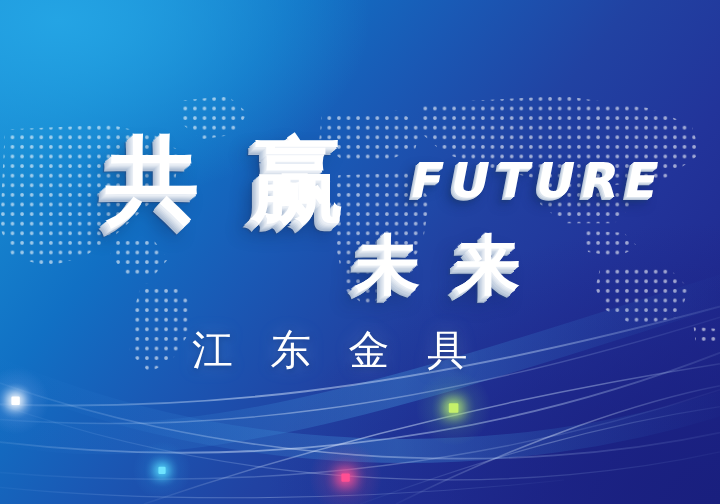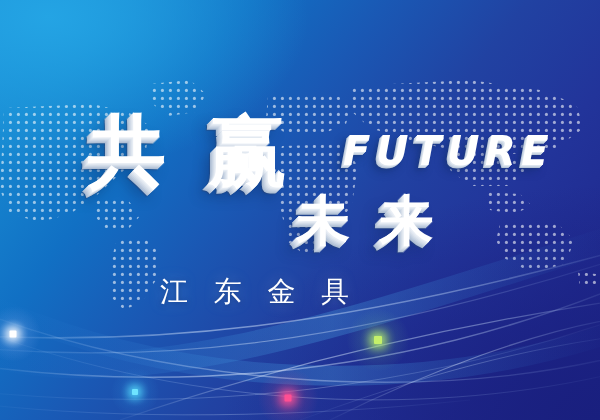--- a/index.html
+++ b/index.html
@@ -107,21 +107,21 @@
 
   .line2 { left:296px; top:182px; }
   .line2 .cjk-3d { font-size:54px; line-height:78px; }
 
   .subtitle {
     position:absolute;
     left:160px;
     top:272px;
     font-family:"DejaVu Sans","Liberation Sans",sans-serif;
     font-weight:400;
-    font-size:28px;
+    font-size:34px;
     line-height:40px;
     letter-spacing:.30em;
     color:#ffffff;
     text-shadow:0 1px 5px rgba(10,40,100,.55), 0 0 14px rgba(180,215,255,.35);
     white-space:nowrap;
   }
 </style>
 </head>
 <body>
 

